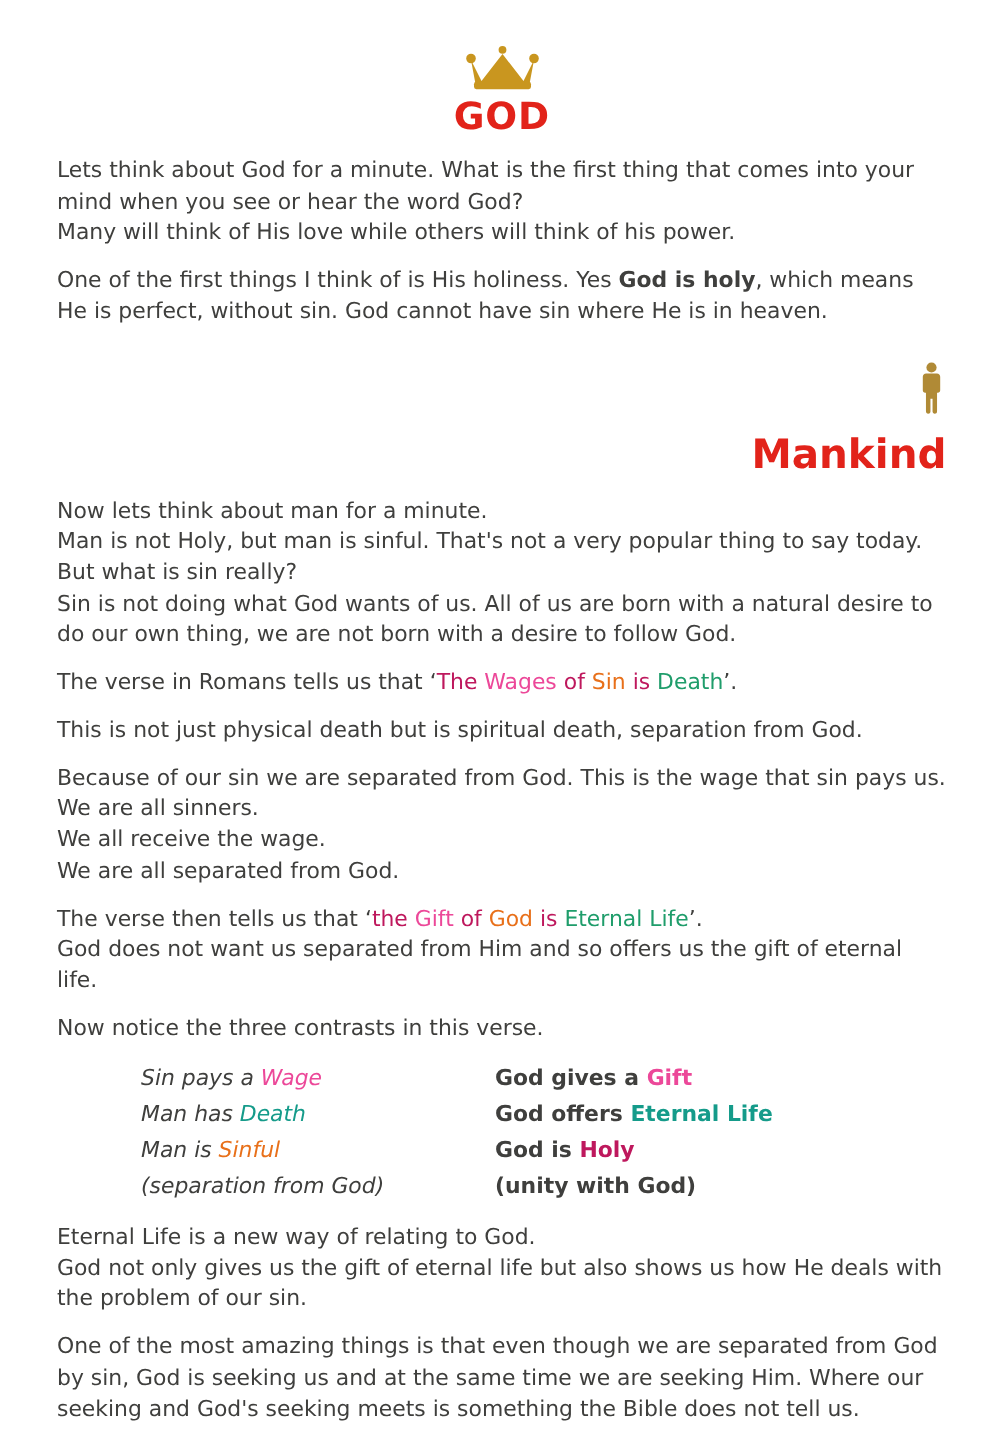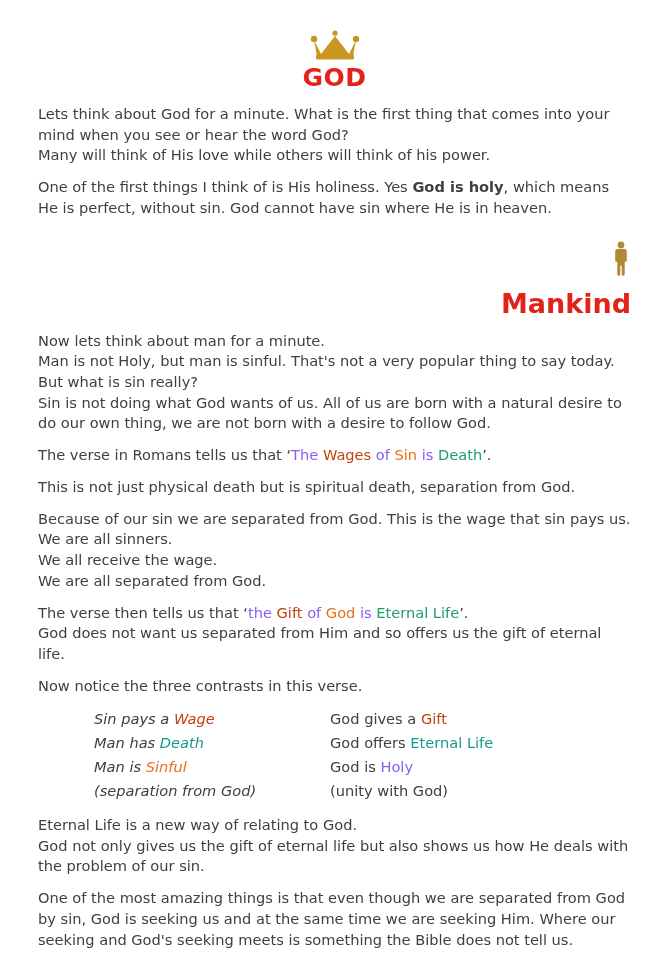--- a/index.html
+++ b/index.html
@@ -72,23 +72,23 @@
     color: #3f3f3d;
   }
   .para .line {
     display: block;
   }
 
   .bold {
     font-weight: bold;
     color: #3f3f3d;
   }
-  .c-blue   { color: #c2410c; }
+  .c-blue   { color: #ec4899; }
   .c-green  { color: #1f9d6b; }
-  .c-red    { color: #8b5cf6; }
+  .c-red    { color: #be185d; }
   .c-orange { color: #e8701a; }
   .c-teal   { color: #159b8a; }
 
   
   .contrast-table {
     margin: 6px 0 12px 0;
     padding-left: 54px;
     border-collapse: collapse;
     font-size: 14.6px;
     line-height: 1.5;
@@ -98,20 +98,21 @@
     vertical-align: top;
     color: #3f3f3d;
   }
   .contrast-table td.col-left {
     width: 236px;
     padding-left: 56px;
     font-style: italic;
   }
   .contrast-table td.col-right {
     width: 300px;
+    font-weight: bold;
   }
   .sub-note {
     color: #3f3f3d;
   }
 </style>
 </head>
 <body>
 
 <div class="page">
 

